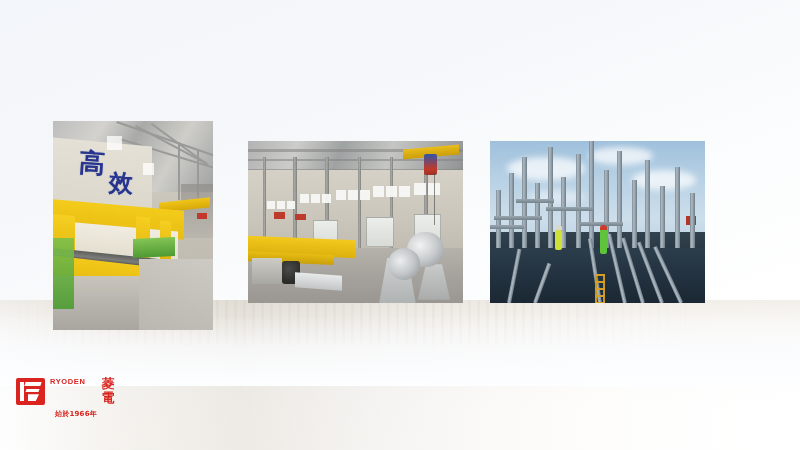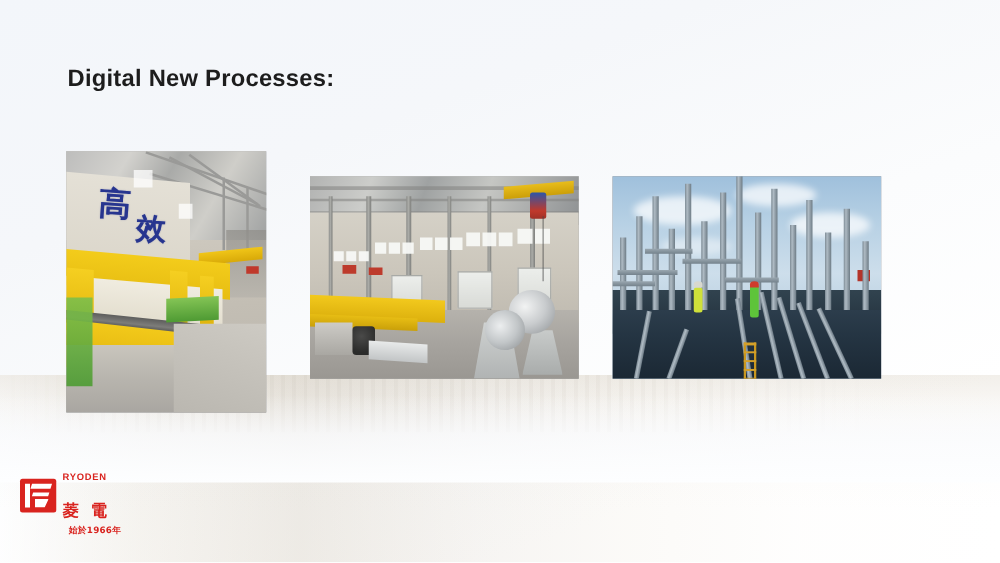--- a/index.html
+++ b/index.html
@@ -160,39 +160,38 @@
   .logo-mark{
     width:29px;height:27px;flex:0 0 29px;background:#d9241f;
     border-radius:2px;position:relative;
   }
   .logo-mark .mk{position:absolute;background:#ffffff;}
   .logo-mark .mk1{left:4px;top:4px;width:4px;height:19px;}
   .logo-mark .mk2{left:9px;top:4px;width:16px;height:4px;transform:skewX(-18deg);}
   .logo-mark .mk3{left:10px;top:11px;width:13px;height:3px;transform:skewX(-18deg);}
   .logo-mark .mk4{left:12px;top:16px;width:11px;height:7px;
     clip-path:polygon(0 0,100% 0,70% 100%,0 100%);}
-  .logo-txt{display:flex;flex-direction:column;gap:16px;}
+  .logo-txt{display:flex;gap:16px;}
   .logo-en{font-size:7.5px;font-weight:bold;color:#d9241f;letter-spacing:.6px;
     font-family:"Liberation Sans",sans-serif;line-height:1;}
   .logo-cn{font-size:13px;font-weight:bold;color:#d9241f;letter-spacing:3px;
-    font-family:Liberation Sans, sans-serif;line-height:1.05;}
+    font-family:Liberation Mono, monospace;line-height:1.05;}
   .logo-since{margin-top:4px;text-align:center;font-size:7px;font-weight:bold;
     color:#d9241f;letter-spacing:.2px;font-family:"DejaVu Sans",sans-serif;}
   .logo-slogan{margin-top:2px;text-align:center;font-size:13.5px;font-weight:bold;
     color:#c9201b;letter-spacing:.5px;font-family:"DejaVu Sans",sans-serif;white-space:nowrap;}
 </style>
 </head>
 <body>
 
 <div class="slide">
 
   <div class="watermark"></div>
   <div class="watermark-blur"></div>
 
-  <div class="title">Digital New Processes:</div>
 
   <div class="photo" id="photo-1">
     <div class="ph-inner">
       <div class="p1-wallbg"></div>
       <div class="p1-roof"></div>
       <div class="p1-roofbeam" style="left:40%;top:0;width:70%;height:2px;transform:rotate(19deg);"></div>
       <div class="p1-roofbeam" style="left:42%;top:8%;width:62%;height:2px;transform:rotate(17deg);"></div>
       <div class="p1-roofbeam" style="left:52%;top:2%;width:50%;height:2px;transform:rotate(28deg);"></div>
       <div class="p1-roofbeam" style="left:62%;top:1%;width:44%;height:2px;transform:rotate(36deg);"></div>
       <div class="p1-roofbeam" style="left:78%;top:10%;width:2px;height:28%;"></div>

